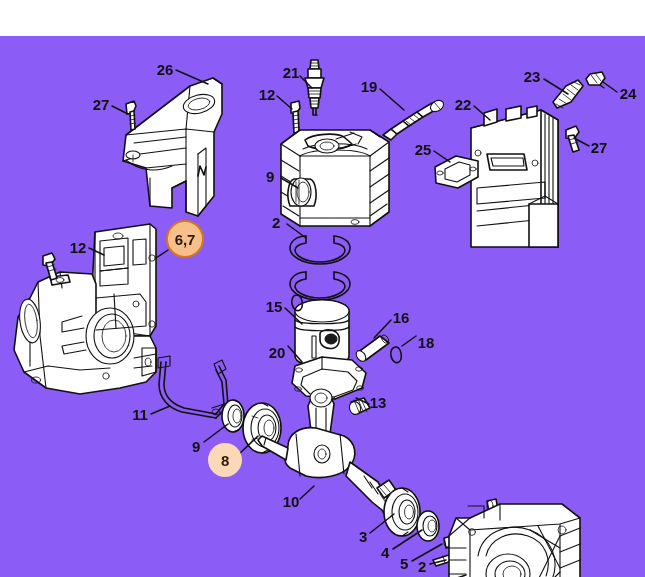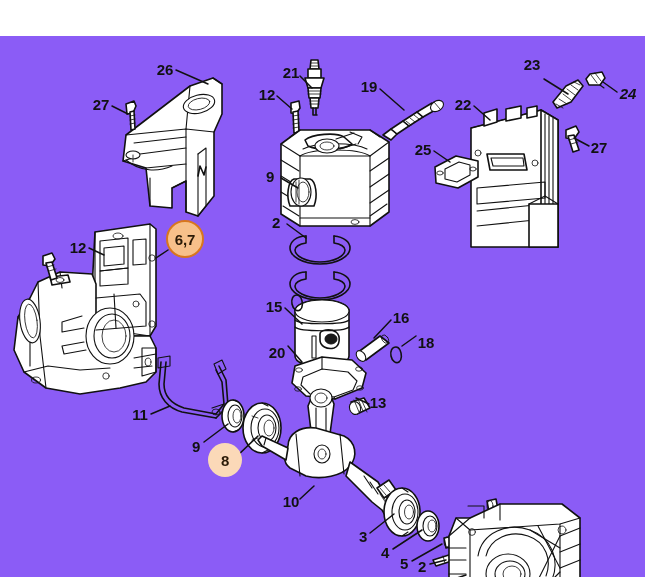--- a/index.html
+++ b/index.html
@@ -407,22 +407,22 @@
       <div class="hlcirc hl-soft" style="left: 225px; top: 424px; width: 34px; height: 34px;"></div>
     </div>
 
 <div id="callout-layer">
       <span class="lbl" style="left: 165px; top: 33px;">26</span>
       <span class="lbl" style="left: 101px; top: 68px;">27</span>
       <span class="lbl" style="left: 267px; top: 58px;">12</span>
       <span class="lbl" style="left: 291px; top: 36px;">21</span>
       <span class="lbl" style="left: 369px; top: 50px;">19</span>
       <span class="lbl" style="left: 463px; top: 68px;">22</span>
-      <span class="lbl" style="left: 532px; top: 28px;">23</span>
-      <span class="lbl" style="left: 628px; top: 57px; font-style: italic;">24</span>
+      <span class="lbl" style="left: 532px; top: 40px;">23</span>
+      <span class="lbl" style="left: 628px; top: 57px;">24</span>
       <span class="lbl" style="left: 599px; top: 111px;">27</span>
       <span class="lbl" style="left: 423px; top: 113px;">25</span>
       <span class="lbl" style="left: 270px; top: 140px;">9</span>
       <span class="lbl" style="left: 276px; top: 186px;">2</span>
       <span class="lbl" style="left: 78px; top: 211px;">12</span>
       <span class="lbl hl" style="left: 185px; top: 203px;">6,7</span>
       <span class="lbl" style="left: 274px; top: 270px; text-align: center;">15</span>
       <span class="lbl" style="left: 401px; top: 281px;">16</span>
       <span class="lbl" style="left: 426px; top: 306px;">18</span>
       <span class="lbl" style="left: 277px; top: 316px;">20</span>

